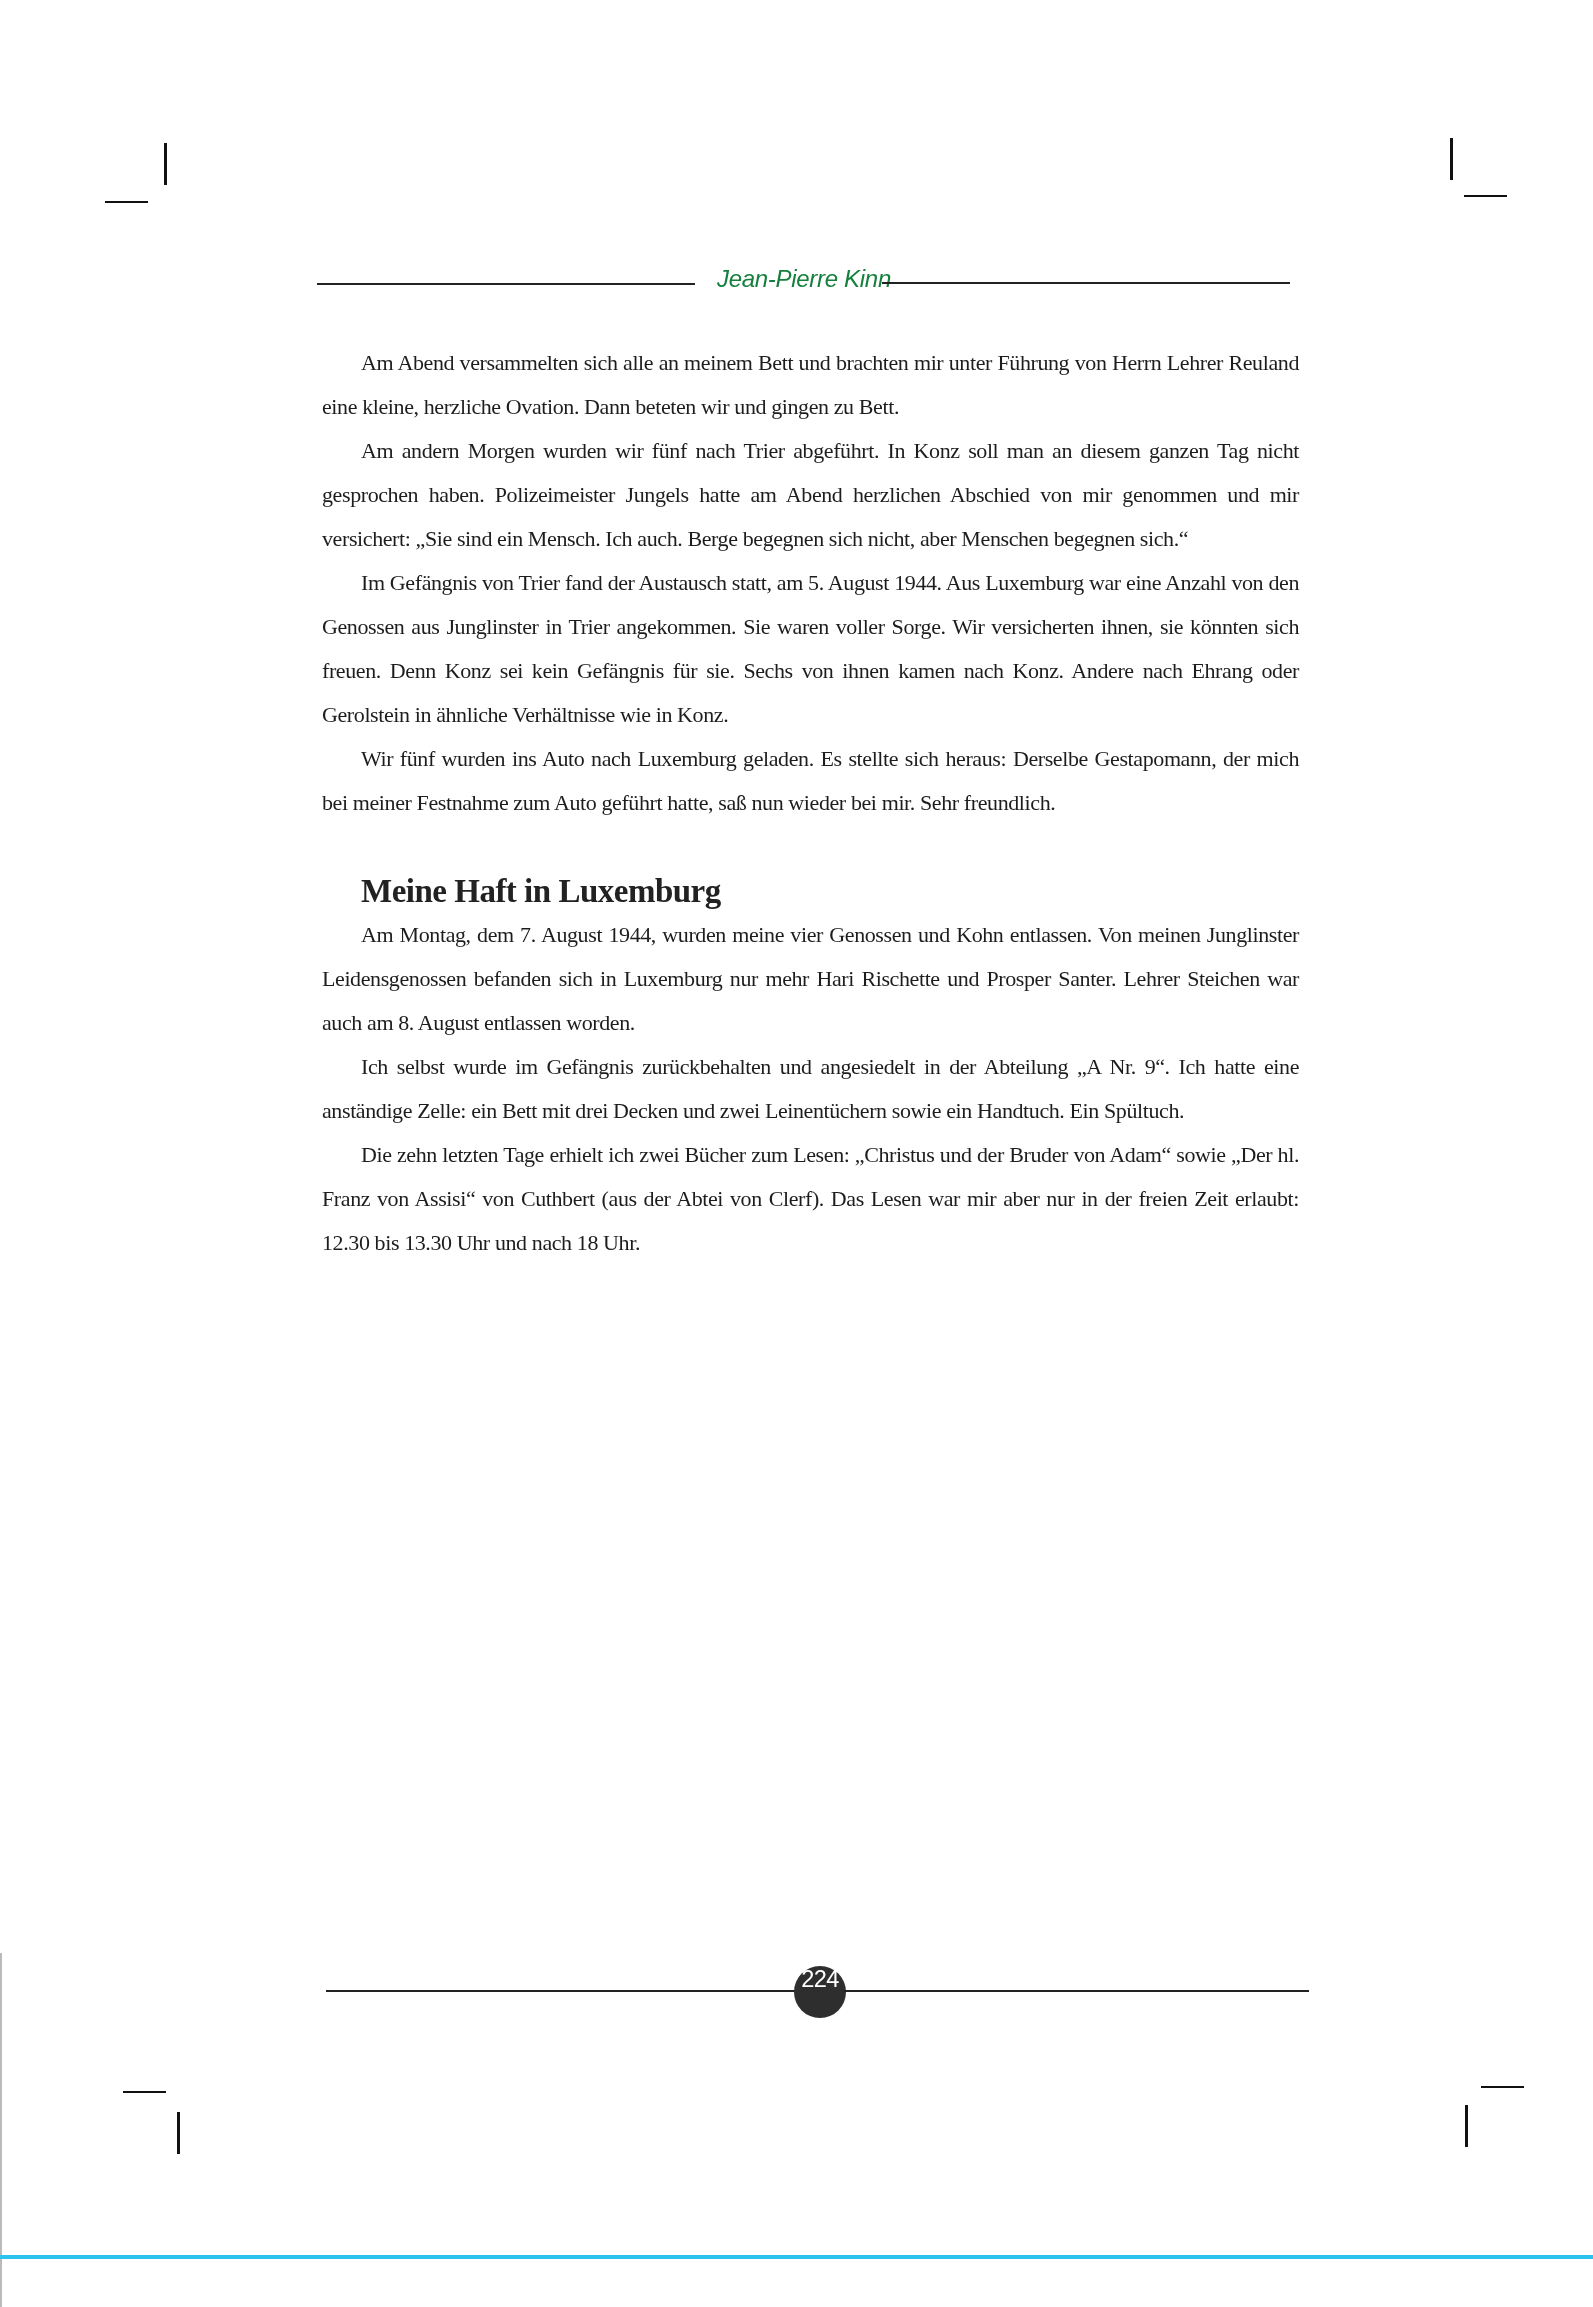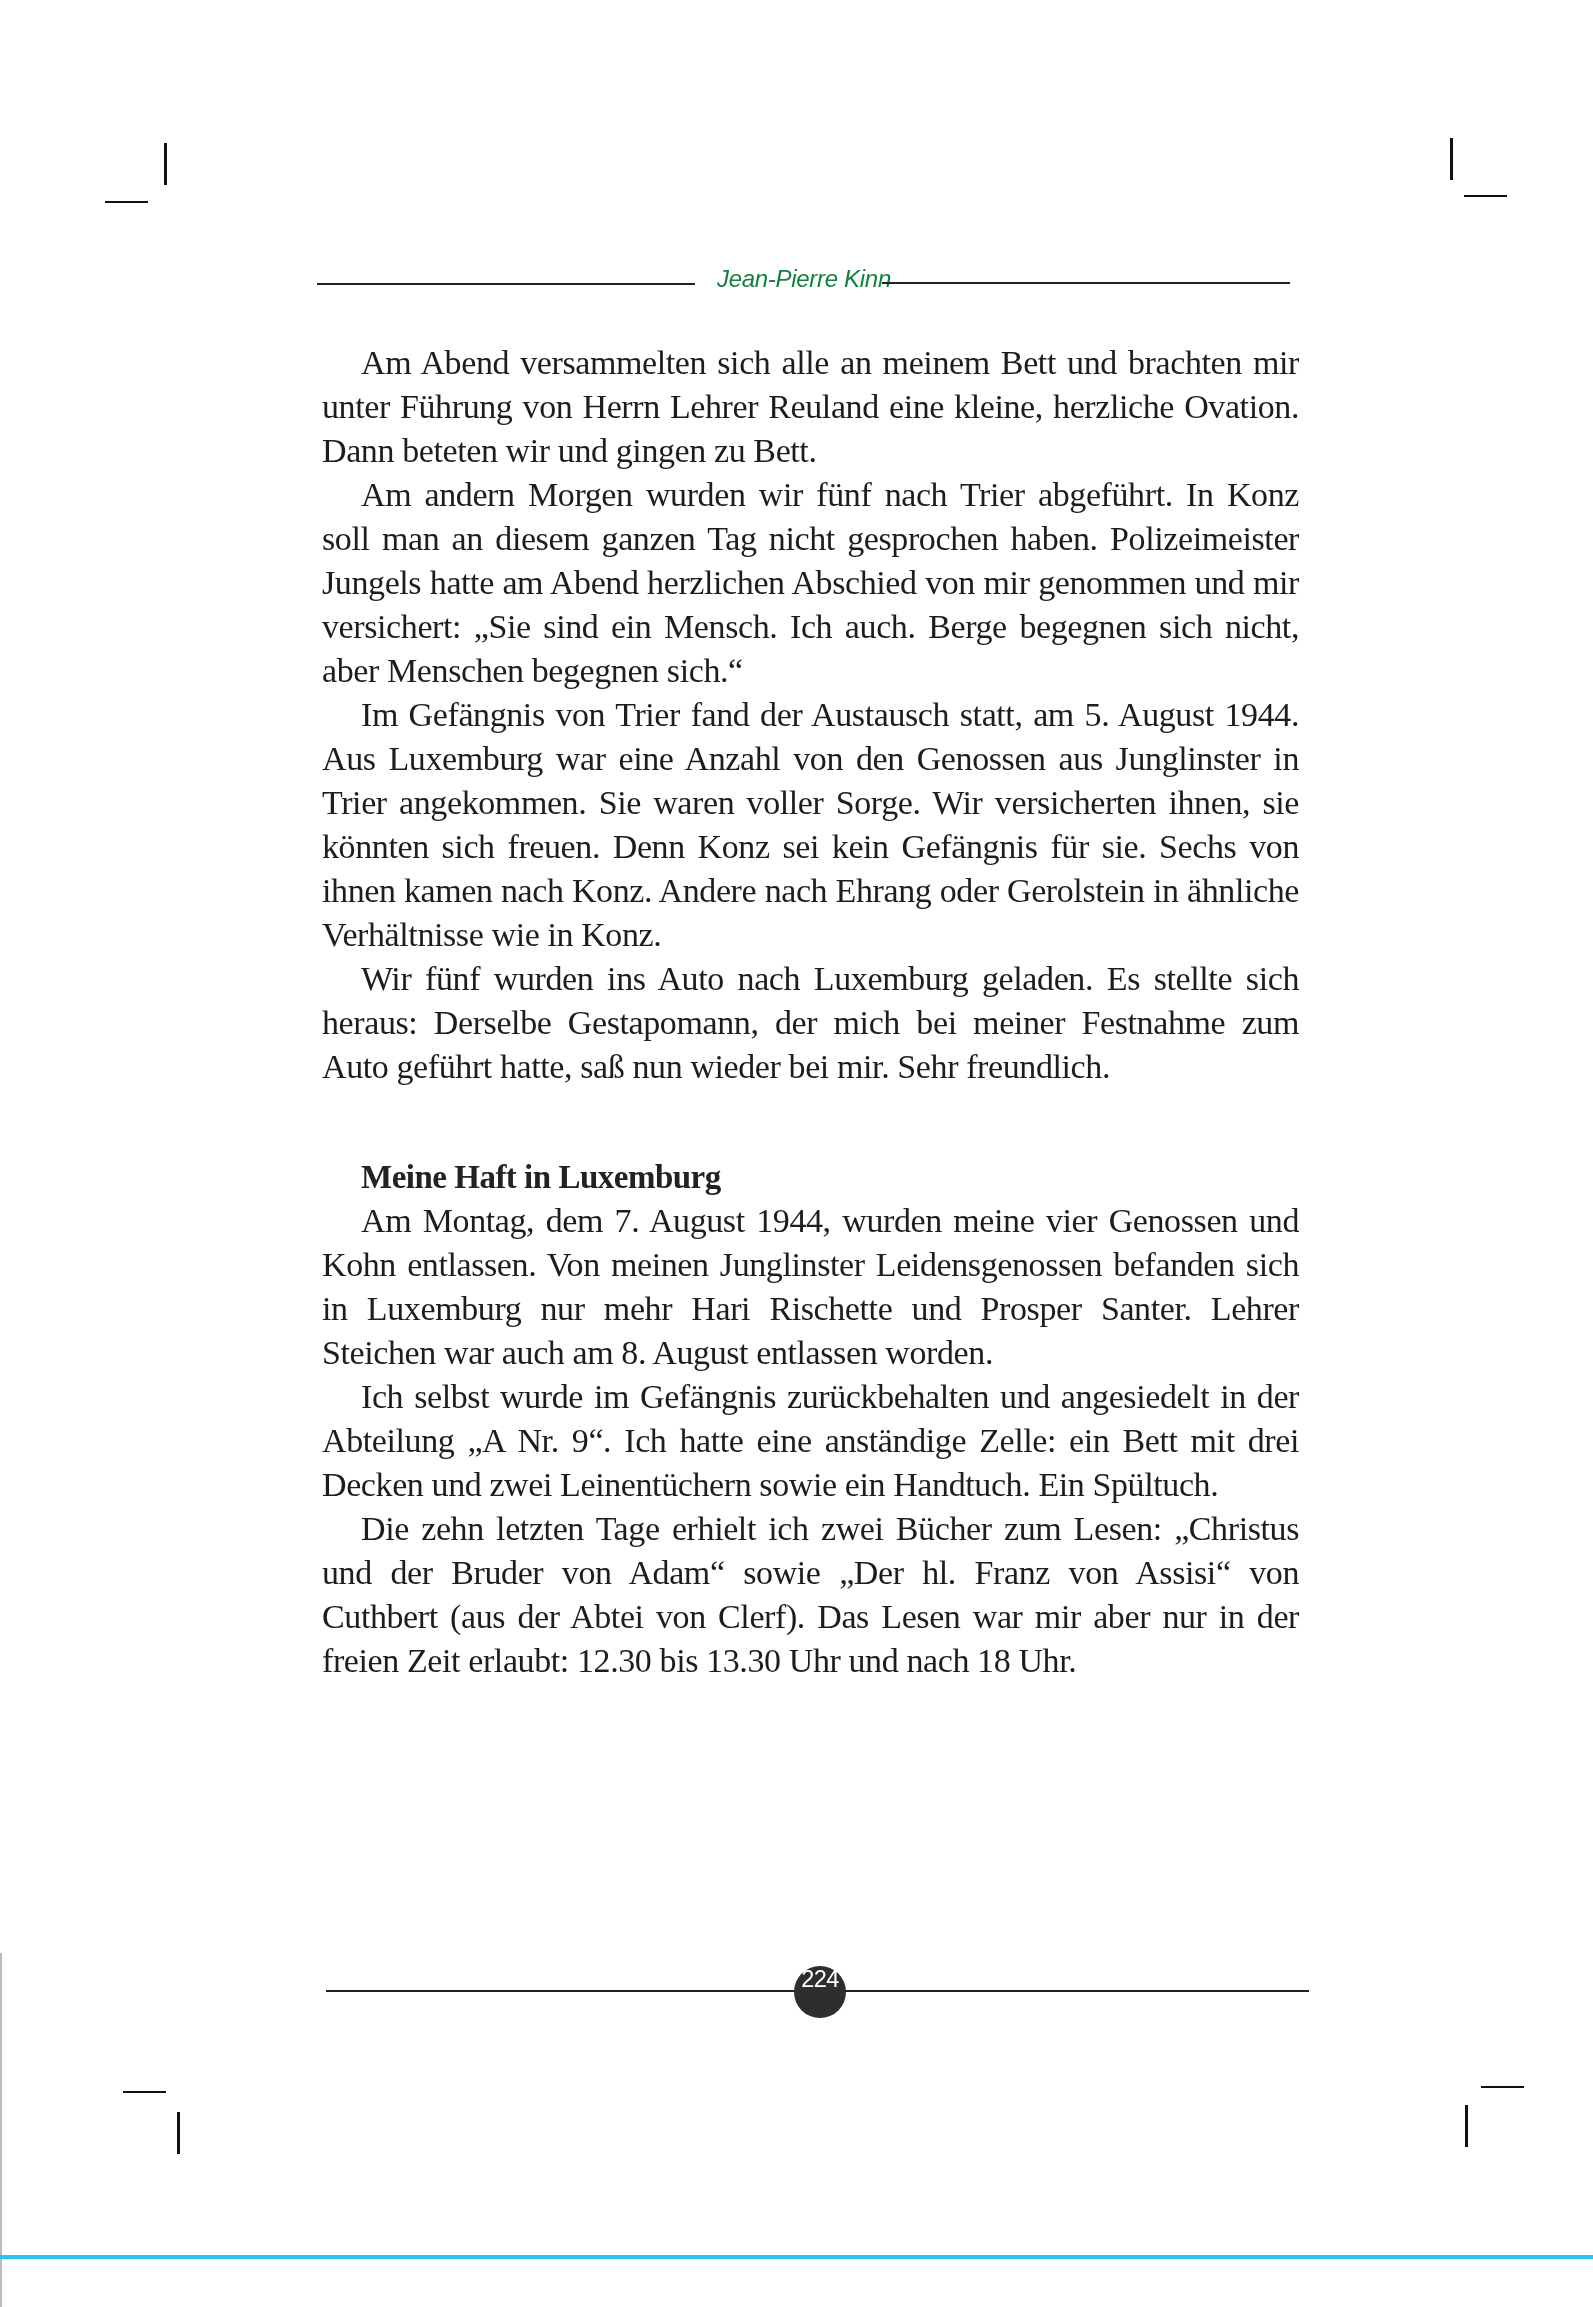--- a/index.html
+++ b/index.html
@@ -8,22 +8,22 @@
   .crop.v { width: 2.6px; height: 42px; }
   .crop.h { height: 2px; width: 43px; }
 
   .running-head { position: absolute; left: 317px; top: 262px; width: 983px; height: 46px; }
   .running-head .rule { position: absolute; top: 21px; height: 2px; background: #222; }
   .running-head .rule.left { left: 0; width: 378px; }
   .running-head .rule.right { left: 565px; width: 408px; top: 19.7px; }
   .running-head .name { position: absolute; left: 400px; top: 2.6px; font-family: "Liberation Sans", sans-serif; font-style: italic; font-size: 24px; letter-spacing: -0.3px; color: #15803d; }
 
   .text-block { position: absolute; left: 322px; top: 341px; width: 977px; }
-  .para { font-size: 34px; line-height: 44px; text-align: justify; margin: 0; text-indent: 39px; letter-spacing: -0.4px; word-spacing: 0px; }
-  .heading { font-family: "Liberation Serif", serif; font-weight: bold; font-size: 33px; margin: 67px 0 0 39px; line-height: 43px; letter-spacing: -0.5px; color: #222; }
+  .para { font-size: 22px; line-height: 44px; text-align: justify; margin: 0; text-indent: 39px; letter-spacing: -0.4px; word-spacing: 0px; }
+  .heading { font-family: "Liberation Serif", serif; font-weight: bold; font-size: 33px; margin: 45px 0 0 39px; line-height: 43px; letter-spacing: -0.5px; color: #222; }
 
   .footer { position: absolute; left: 326px; top: 1966px; width: 983px; height: 59px; }
   .footer .rule { position: absolute; top: 24px; height: 2px; background: #222; }
   .footer .rule.left { left: 0; width: 472px; }
   .footer .rule.right { left: 518px; width: 465px; }
   .footer .page-num { position: absolute; left: 468px; top: 0; width: 52px; height: 52px; border-radius: 50%; background: #2e2e2e; color: #fff; font-family: "Liberation Sans", sans-serif; font-size: 23.6px; display: flex; align-items: flex-start; justify-content: center; letter-spacing: -0.7px; }
 
   .scan-line { position: absolute; left: 0; top: 2255px; width: 1594px; height: 3.9px; background: #2ec3ee; }
   .scan-edge { position: absolute; left: 0; top: 1953px; width: 2px; height: 354px; background: #bbb; }
 </style>

